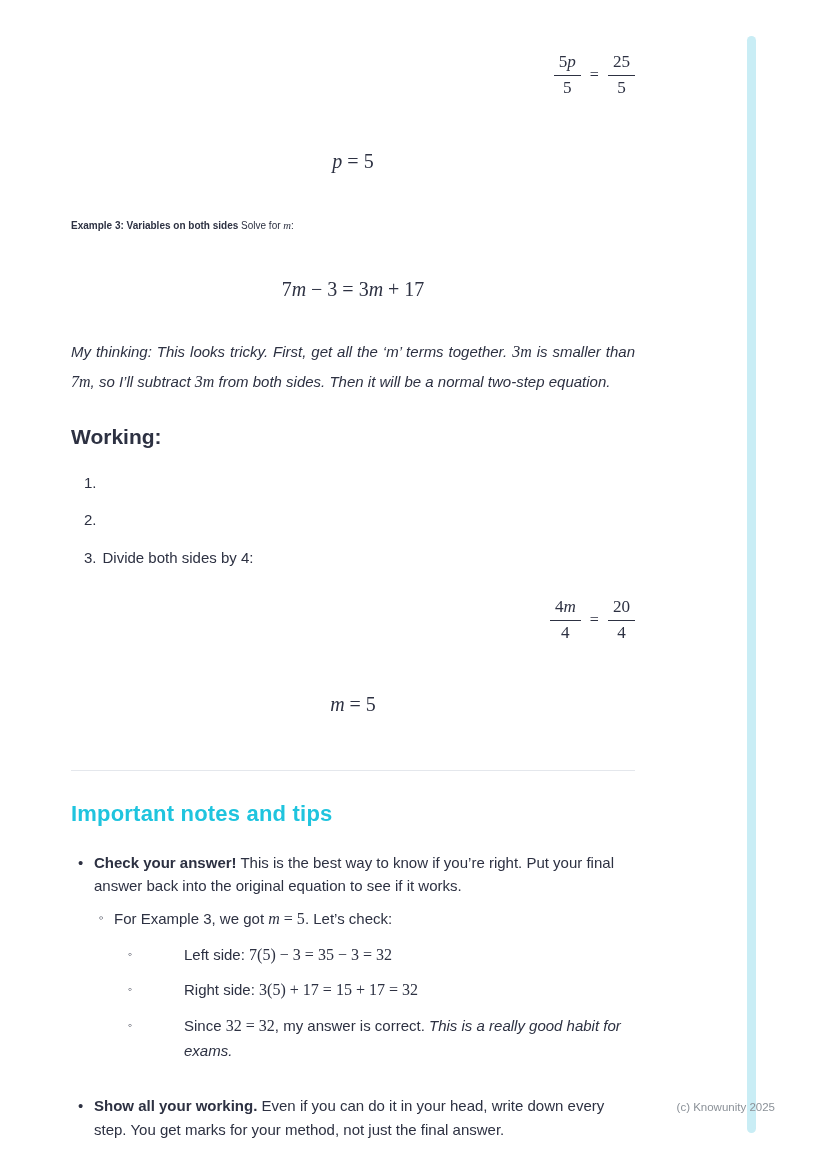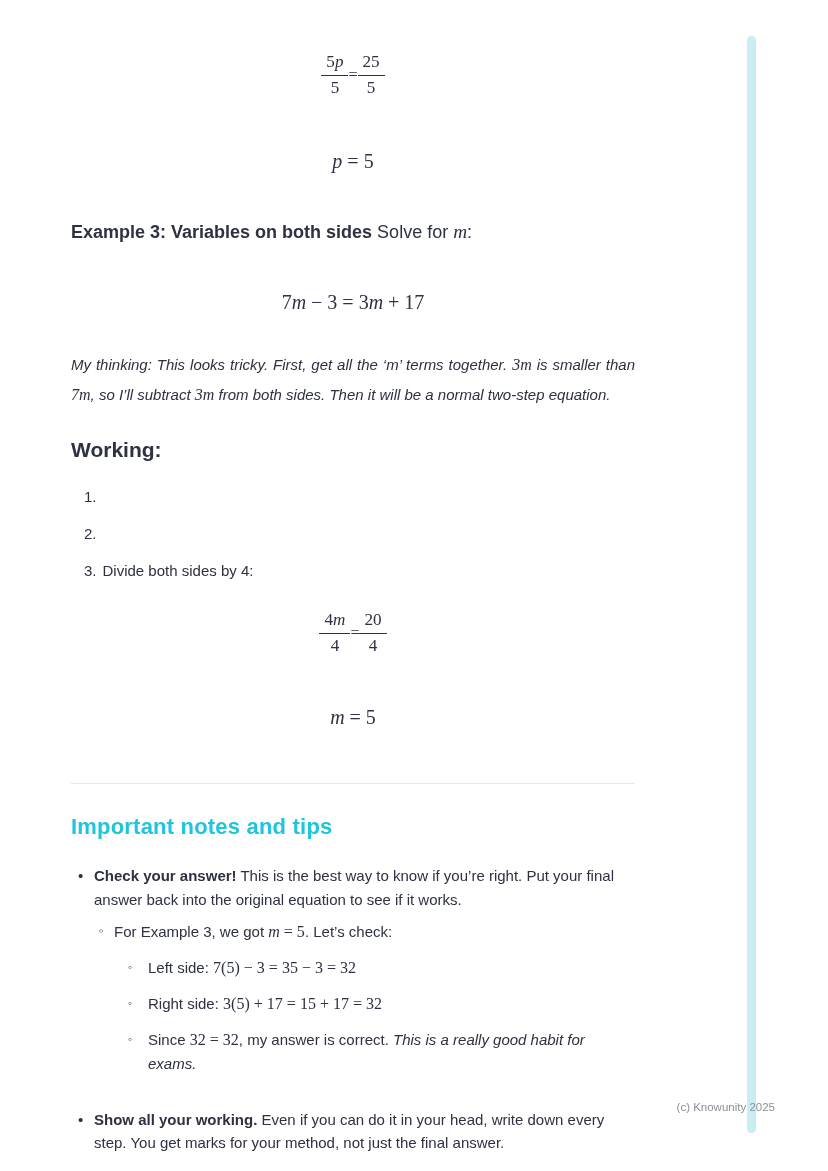--- a/index.html
+++ b/index.html
@@ -22,34 +22,35 @@
     position: absolute; left: 71px; top: 0;
     width: 564px;
     font-size: 15px;
     line-height: 1.55;
   }
   .math { font-family: "Liberation Serif", serif; font-size: 1.07em; }
   .math i { font-style: italic; }
 
   
   .eq-block {
-    display: flex; justify-content: center; align-items: center;
+    display: flex; justify-content: flex-end; align-items: center;
+    gap: 9px;
   }
   .frac {
     display: inline-flex; flex-direction: column; align-items: center;
     font-size: 16px; line-height: 1.2;
   }
   .frac .num { border-bottom: 1.2px solid var(--text); padding: 0 5px 2px; }
   .frac .den { padding-top: 2px; }
   .eq-line { text-align: center; font-size: 20px; }
 
   .mt-eq1 { margin-top: 52px; }
   .mt-eq1r { margin-top: 48px; }
 
-  .example-heading { margin-top: 40px; font-size: 18px; }
+  .example-heading { margin-top: 40px; font-size: 10px; }
   .example-heading strong { font-weight: bold; }
 
   .mt-eq3 { margin-top: 40px; }
 
   .thinking {
     margin-top: 32px;
     font-style: italic;
     text-align: justify;
     line-height: 1.87;
   }
@@ -79,21 +80,21 @@
   .b .btext { flex: 1 1 auto; }
 
   .b1 { margin-left: 7px; margin-bottom: 15px; }
   .b1 > .marker { width: 16px; }
   .b1 > .marker::before { content: "\2022"; }
 
   .b2 { margin-left: 36px; margin-top: 9px; margin-bottom: 6px; }
   .b2 > .marker { width: 15px; font-size: 13px; padding-top: 1px; }
   .b2 > .marker::before { content: "\25E6"; }
 
-  .b3 { margin-left: 56px; margin-top: 11px; margin-bottom: 11px; }
+  .b3 { margin-left: 56px; margin-top: 11px; margin-bottom: 11px; gap: 36px; }
   .b3 > .marker { width: 20px; font-size: 12px; padding-top: 2px; }
   .b3 > .marker::before { content: "\25E6"; }
 
   .footer {
     position: absolute;
     right: 53px; top: 1101px;
     font-size: 11.5px;
     color: var(--muted);
   }
 

